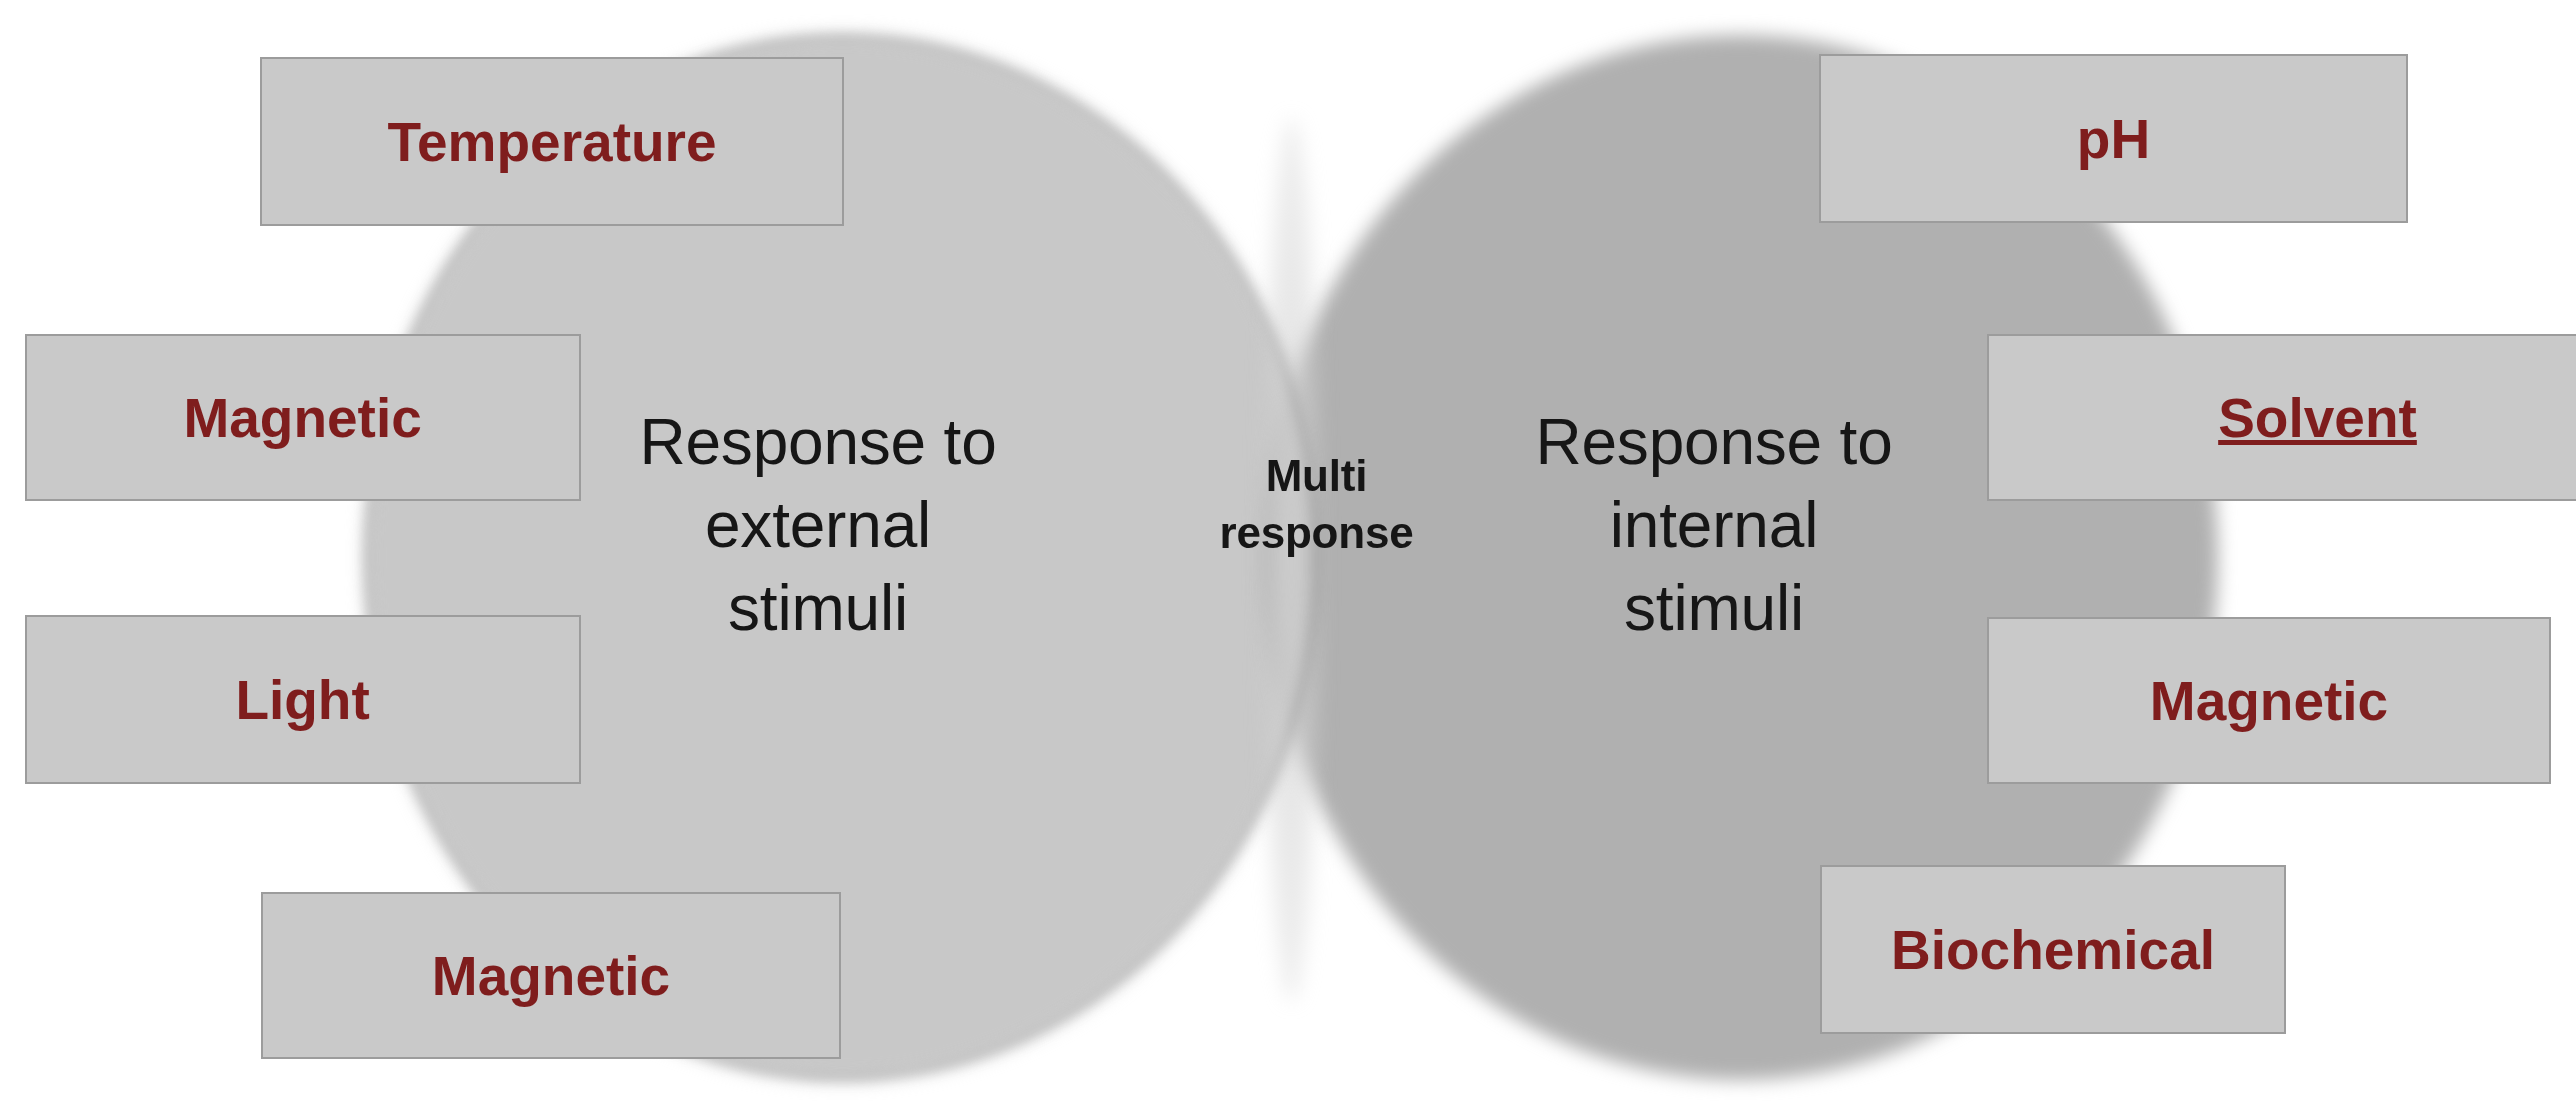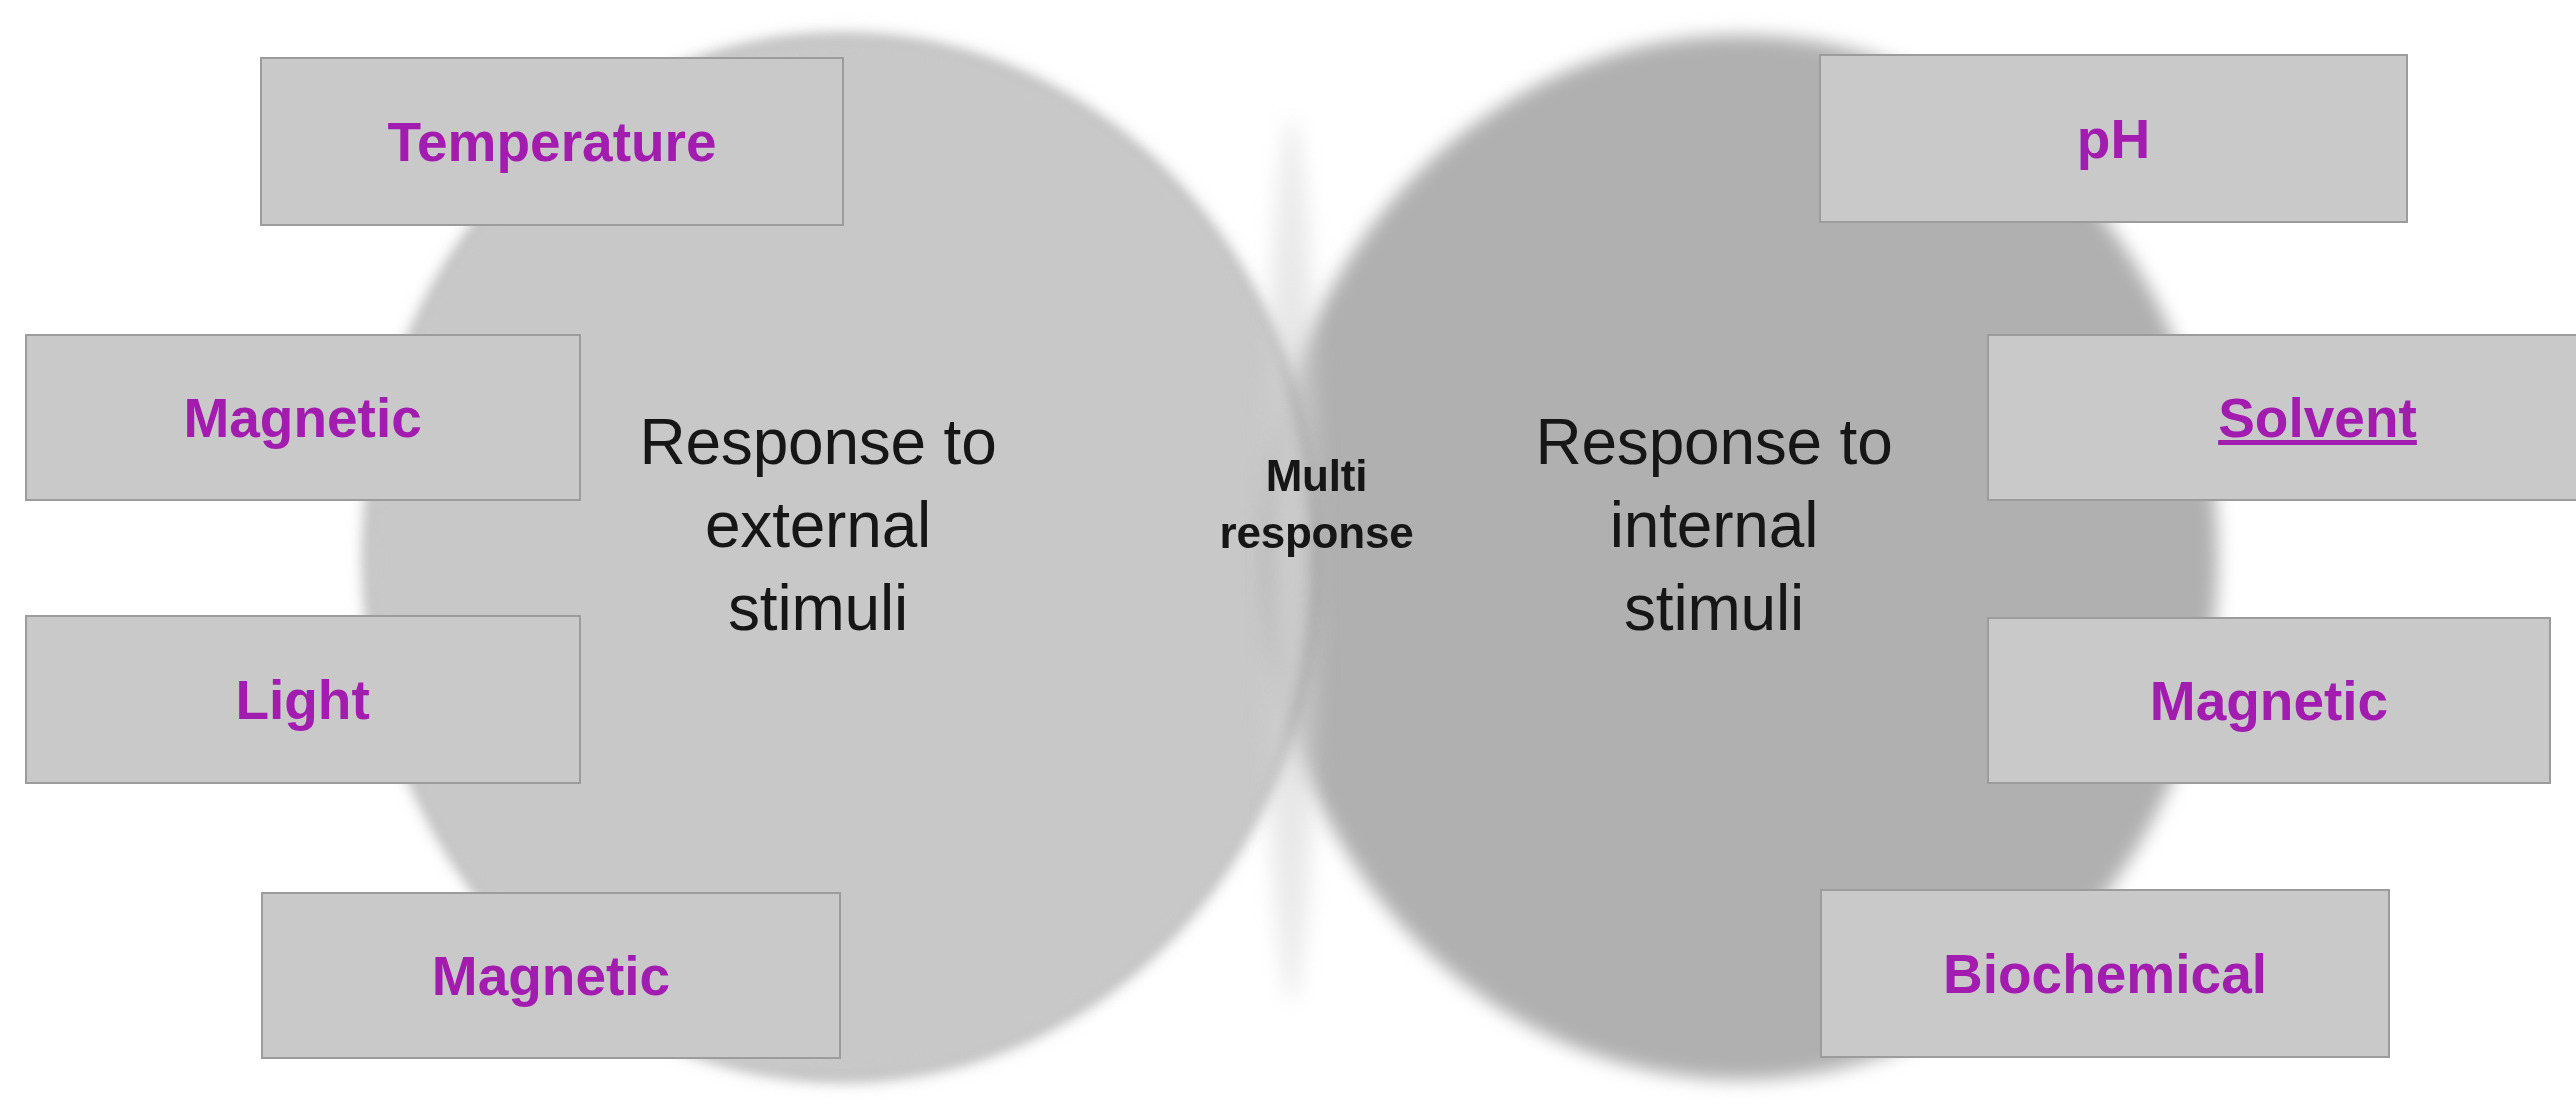--- a/index.html
+++ b/index.html
@@ -92,36 +92,36 @@
     font-weight: 700;
     font-size: 44px;
   }
 
   
   .label-box {
     position: absolute;
     box-sizing: border-box;
     background: #c9c9c9;
     border: 2px solid #9c9c9c;
-    color: #a21caf;
+    color: #7f1d1d;
     font-weight: 700;
     font-size: 55px;
     display: flex;
     align-items: center;
     justify-content: center;
     letter-spacing: 0px;
   }
   #box-temperature { left: 260px;  top: 57px;   width: 584px; height: 169px; }
   #box-electric    { left: 24.6px;   top: 334px;  width: 556px; height: 167px; }
   #box-light       { left: 24.6px;   top: 615px;  width: 556px; height: 169px; }
   #box-magnetic    { left: 261px;  top: 892px;  width: 580px; height: 167px; }
   #box-ph          { left: 1819px; top: 54px;   width: 589px; height: 169px; }
   #box-solvent     { left: 1987px; top: 334px;  width: 661px; height: 167px; text-decoration: underline; }
   #box-chemical    { left: 1987px; top: 617px;  width: 564px; height: 167px; }
-  #box-biochemical { left: 1820px; top: 889px;  width: 570px; height: 169px; }
+  #box-biochemical { left: 1820px; top: 865px;  width: 466px; height: 169px; }
 </style>
 </head>
 <body>
 
 <div id="stage">
 
   <div class="venn-layer">
     <div class="circle" id="circle-left"></div>
     <div class="circle" id="circle-right"></div>
     <div id="lens"></div>

